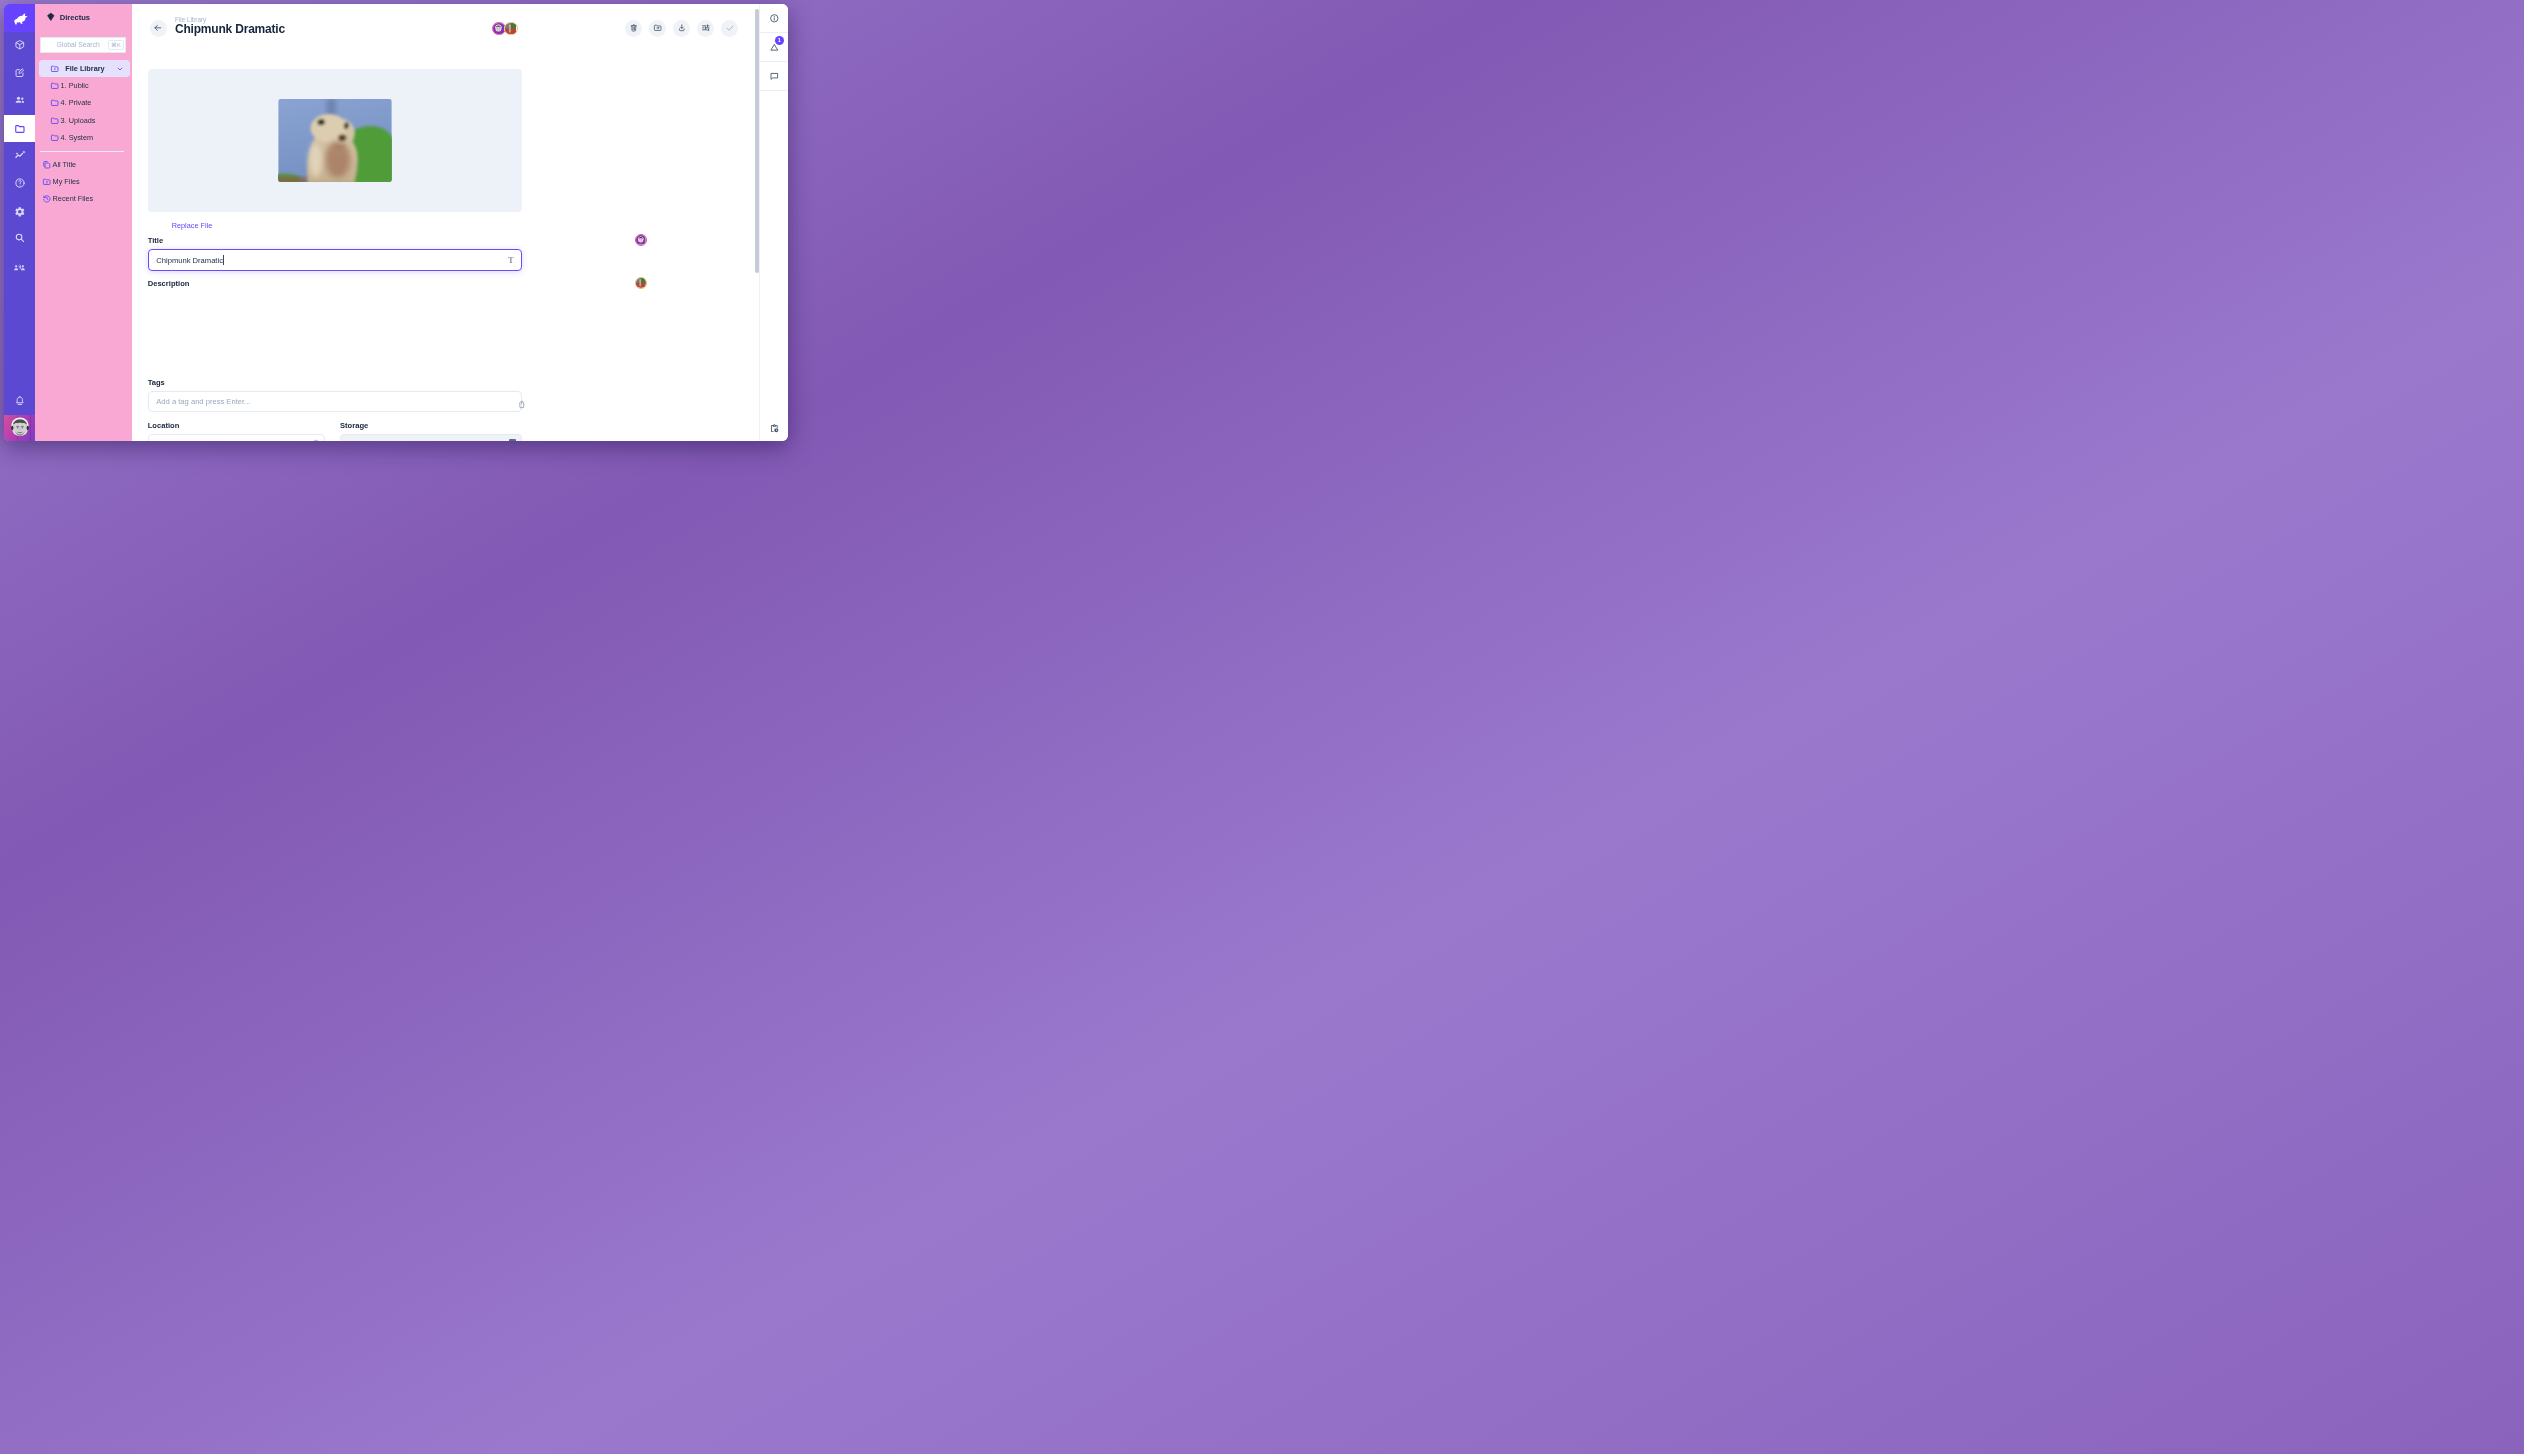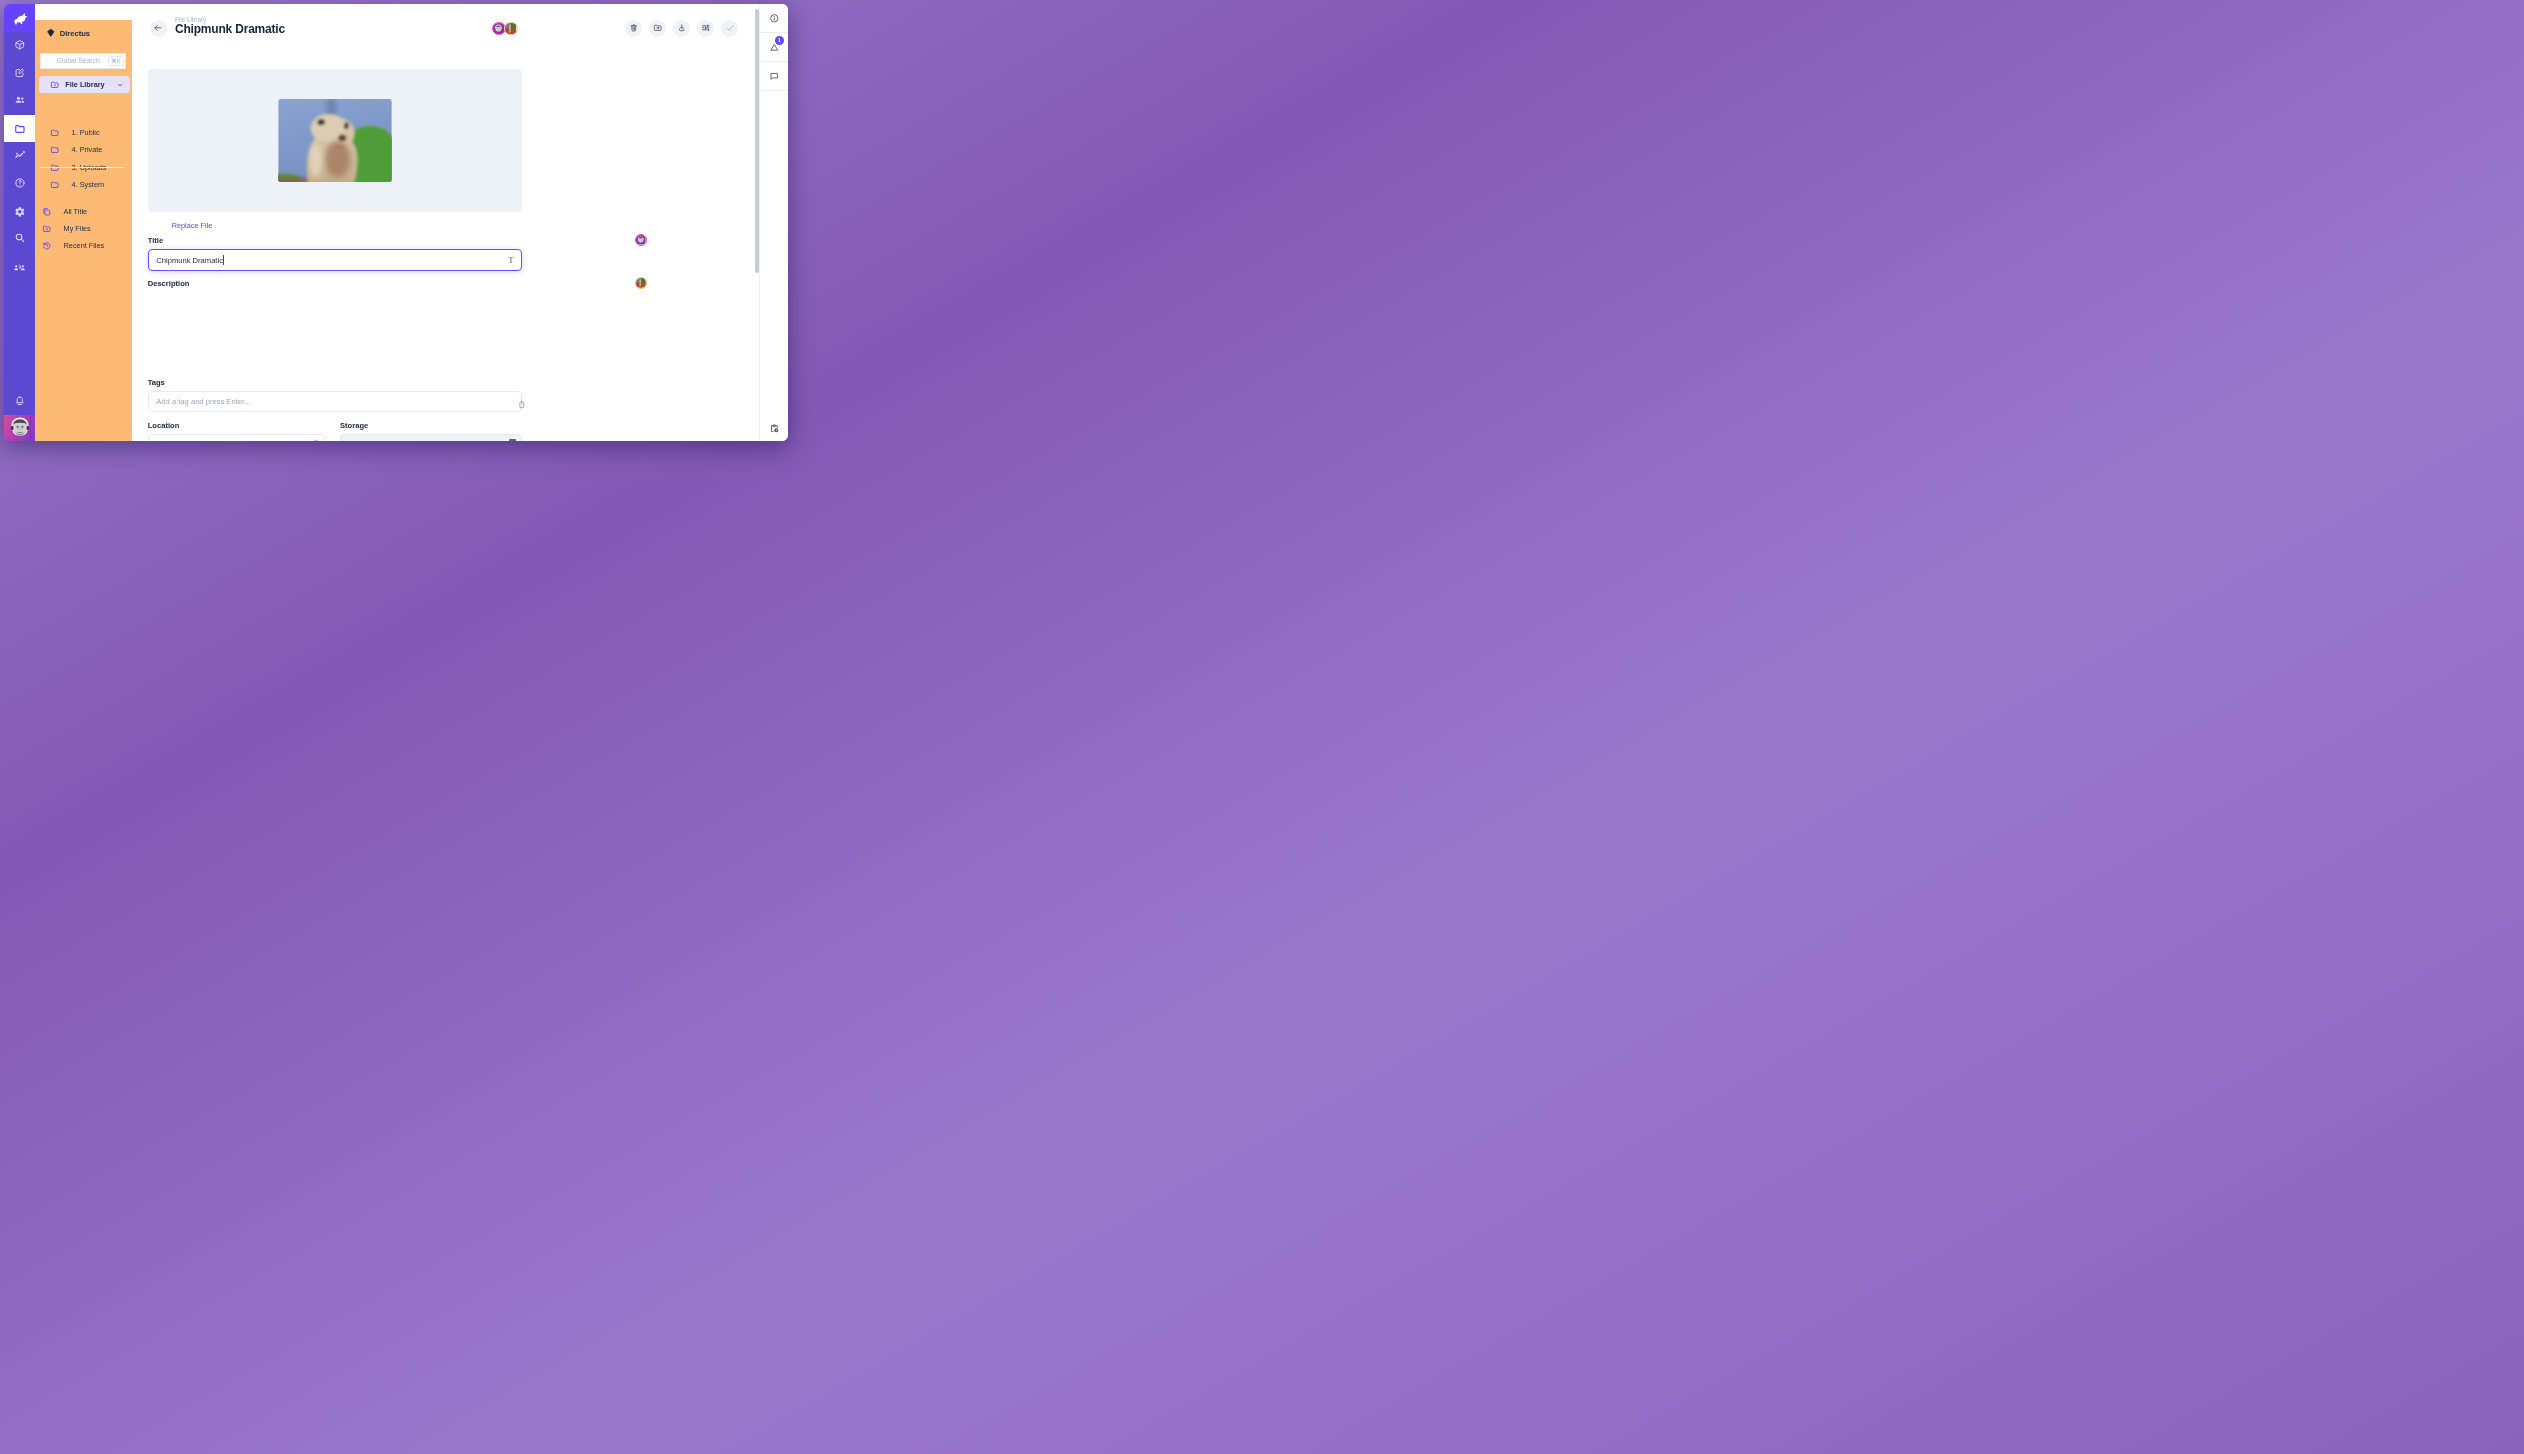--- a/index.html
+++ b/index.html
@@ -15,33 +15,33 @@
   .mod{position:absolute;left:0;width:31px;height:26px;display:flex;align-items:center;
     justify-content:center;color:#ddd6f9;background:transparent;border:0;cursor:pointer;}
   .mod.active{background:#fff;color:#6644ff;height:27px;}
   .avatar-tile{position:absolute;left:0;bottom:0;width:31px;height:26px;overflow:hidden;
     display:flex;align-items:flex-start;justify-content:center;cursor:pointer;}
   .brick{background:
     repeating-linear-gradient(0deg,rgba(70,0,70,.28) 0 0.5px,transparent 0.5px 4px),
     repeating-linear-gradient(90deg,rgba(70,0,70,.20) 0 0.5px,transparent 0.5px 6.6px),
     linear-gradient(115deg,#d4509c 0%,#b23db4 45%,#7a3ec2 100%);}
   
-  .navsidebar{position:absolute;left:31px;top:16px;width:97px;height:100%;background:#fdba74;}
+  .navsidebar{position:absolute;left:31px;top:0;width:97px;height:100%;background:#f9a8d4;}
   .project-row{position:absolute;left:0;top:0;width:100%;height:26px;display:flex;
     align-items:center;gap:4.5px;padding-left:10.6px;box-sizing:border-box;cursor:pointer;}
   .project-name{font-size:7.6px;font-weight:600;color:#172940;}
   .searchbox{position:absolute;left:5px;top:33px;width:86px;height:15.7px;border:0.8px solid #e4eaf1;
     border-radius:0;display:flex;align-items:center;box-sizing:border-box;background:#fff;}
   .searchbox input{border:0;outline:0;width:48px;margin-left:13.6px;font-size:6.8px;
     font-family:inherit;color:#54master;color:#546478;background:transparent;}
   .searchbox input::placeholder{color:#a2b5cd;}
   .kbd{border:0.8px solid #e1e8f0;border-radius:2.5px;color:#a2b5cd;font-size:5.8px;
     padding:1px 2.5px;margin-left:1px;}
-  .navitem{position:absolute;display:flex;align-items:center;gap:12px;color:#243249;
-    font-size:7.3px;font-weight:500;cursor:pointer;margin-top:31px;}
+  .navitem{position:absolute;display:flex;align-items:center;gap:1px;color:#243249;
+    font-size:7.3px;font-weight:500;cursor:pointer;}
   .navitem .lbl{white-space:nowrap;}
   .active-row{position:absolute;left:3.5px;top:56px;width:121px;max-width:91px;height:17px;
     background:#e5e0fb;border-radius:3.5px;display:flex;align-items:center;gap:5.6px;
     padding-left:11.6px;box-sizing:border-box;cursor:pointer;}
   .active-row .lbl{font-size:7.3px;font-weight:600;color:#202f47;}
   .chev{position:absolute;right:6px;color:#6644ff;display:flex;}
   .divider{position:absolute;left:5px;top:147px;width:84px;height:0.5px;background:#e9eef4;}
   
   .content{position:absolute;left:128px;top:0;width:628px;height:100%;background:#fff;}
   .circle-btn{position:absolute;width:17px;height:17px;border-radius:50%;background:#eff3f8;

